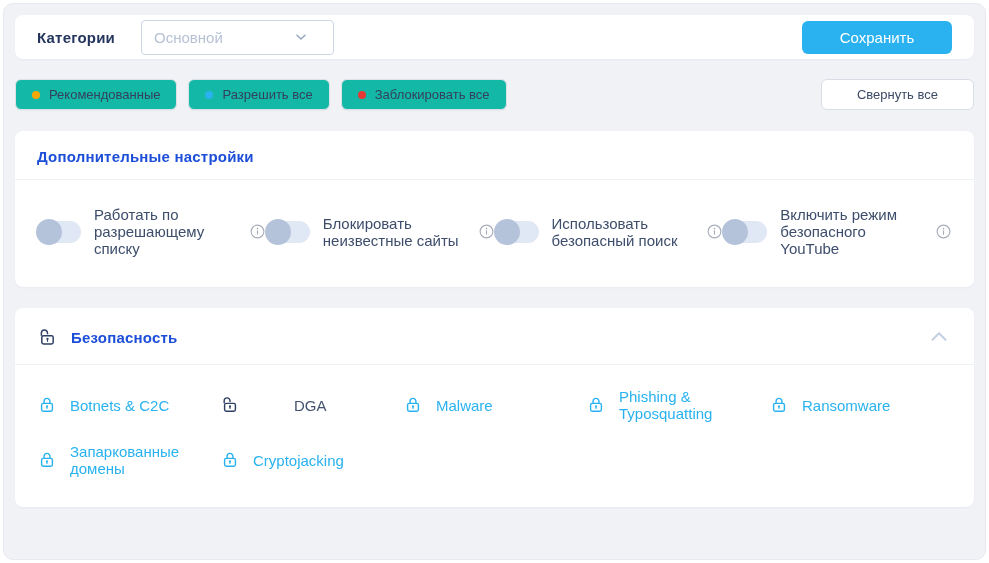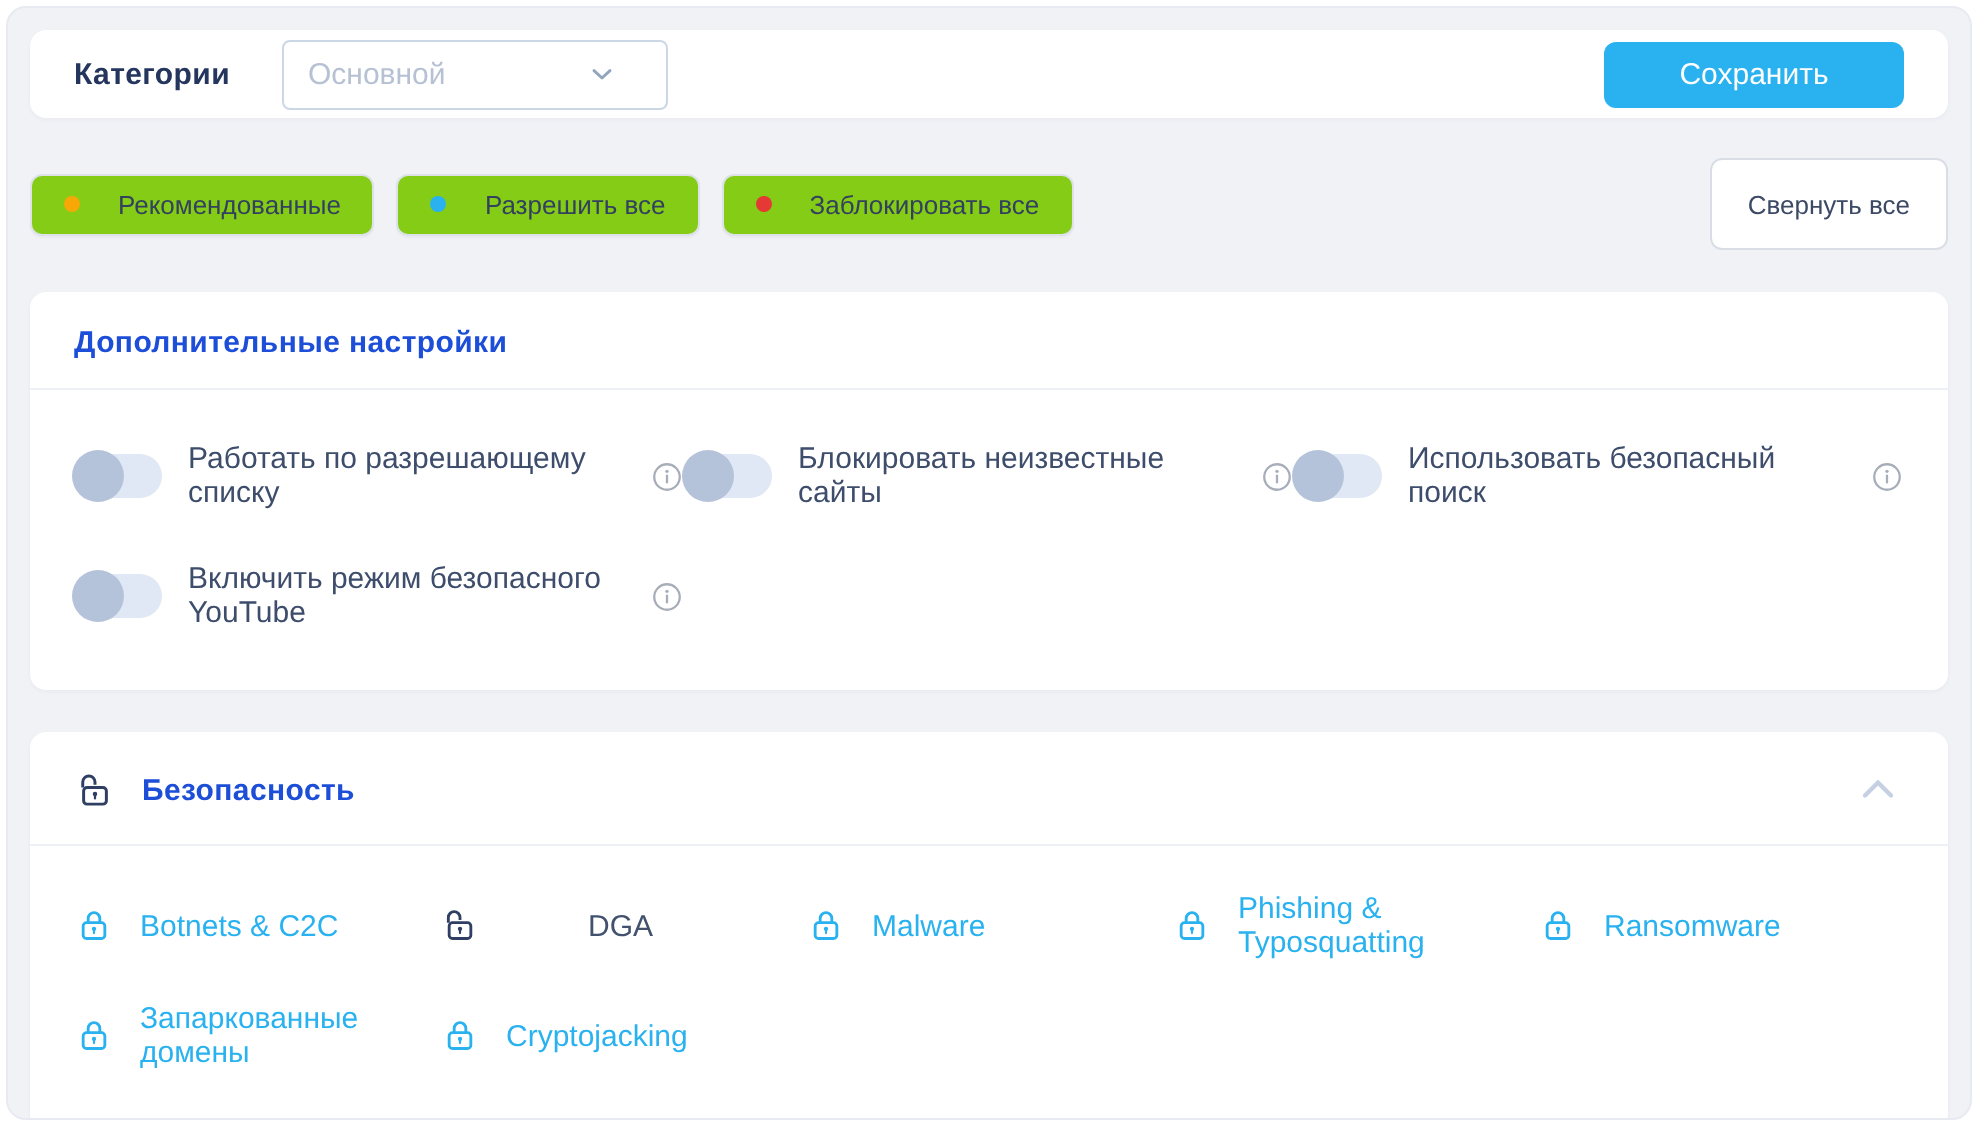--- a/index.html
+++ b/index.html
@@ -14,35 +14,35 @@
   .select{display:flex;align-items:center;justify-content:space-between;box-sizing:border-box;
     width:193px;height:35px;margin-left:26px;padding:0 24px 0 12px;background:#fff;
     border:1px solid #ccd7e6;border-radius:4px;cursor:pointer;}
   .select-value{font-size:15px;color:#b6c1d4;}
   .spacer{flex:1;}
   .btn-save{display:flex;align-items:center;justify-content:center;width:150px;height:33px;
     background:#29b2ef;color:#fff;font-size:15px;border:none;border-radius:6px;cursor:pointer;}
 
   
   .pills-row{display:flex;align-items:center;margin-top:20px;gap:11px;}
-  .pill{display:flex;align-items:center;gap:19px;height:31px;box-sizing:border-box;
-    background:#84cc16;border:1px solid #dde1e8;border-radius:6px;padding:0 16px;
+  .pill{display:flex;align-items:center;gap:9px;height:31px;box-sizing:border-box;
+    background:#14b8a6;border:1px solid #dde1e8;border-radius:6px;padding:0 16px;
     font-size:13px;color:#33415f;cursor:pointer;box-shadow:0 1px 1px rgba(40,60,100,.04);}
   .dot{width:8px;height:8px;border-radius:50%;flex:none;}
   .btn-collapse-all{margin-left:auto;display:flex;align-items:center;justify-content:center;
-    height:46px;box-sizing:border-box;background:#fff;border:1px solid #d9dee6;border-radius:6px;
-    padding:0 18px;font-size:13px;color:#3c4a66;cursor:pointer;}
+    height:31px;box-sizing:border-box;background:#fff;border:1px solid #d9dee6;border-radius:6px;
+    padding:0 35px;font-size:13px;color:#3c4a66;cursor:pointer;}
 
   
   .card{background:#fff;border-radius:8px;margin-top:21px;box-shadow:0 1px 2px rgba(40,60,100,.04);}
   .card-header{display:flex;align-items:center;padding:17px 22px 14px;border-bottom:1px solid #edf0f4;}
   .card-title{font-size:15px;font-weight:700;color:#1d4ed8;letter-spacing:.2px;}
 
   
-  .toggle-grid{display:grid;grid-template-columns:1fr 1fr 1fr;row-gap:26px;padding:26px 22px 30px;}
+  .toggle-grid{display:grid;grid-template-columns:1fr 1fr 1fr 1fr;row-gap:26px;padding:26px 22px 30px;}
   .toggle-row{display:flex;align-items:center;}
   .toggle{position:relative;width:44px;height:22px;border-radius:11px;background:#e0e8f5;
     flex:none;cursor:pointer;}
   .toggle .knob{position:absolute;left:-1px;top:-2px;width:26px;height:26px;border-radius:50%;
     background:#b5c3da;}
   .toggle-label{font-size:15px;color:#3d4d6b;margin-left:13px;}
   .info{display:inline-flex;margin-left:9px;cursor:pointer;line-height:0;}
 
   
   .sec-header{display:flex;align-items:center;padding:16px 22px 14px;border-bottom:1px solid #edf0f4;}

